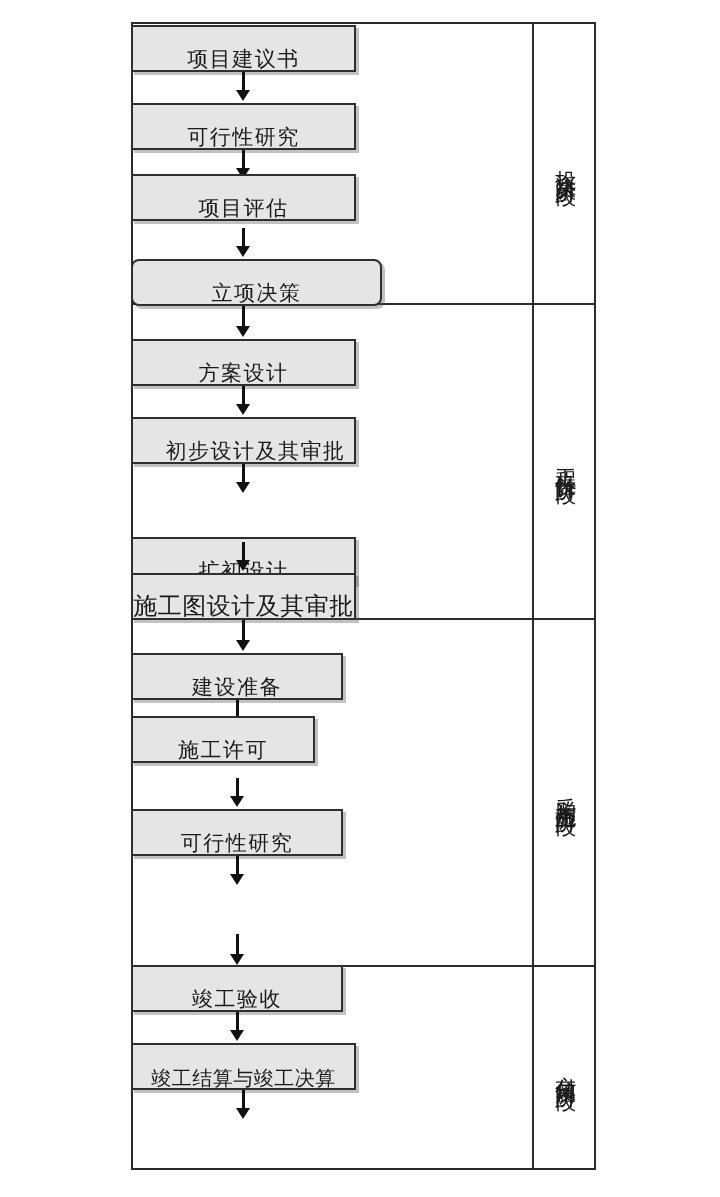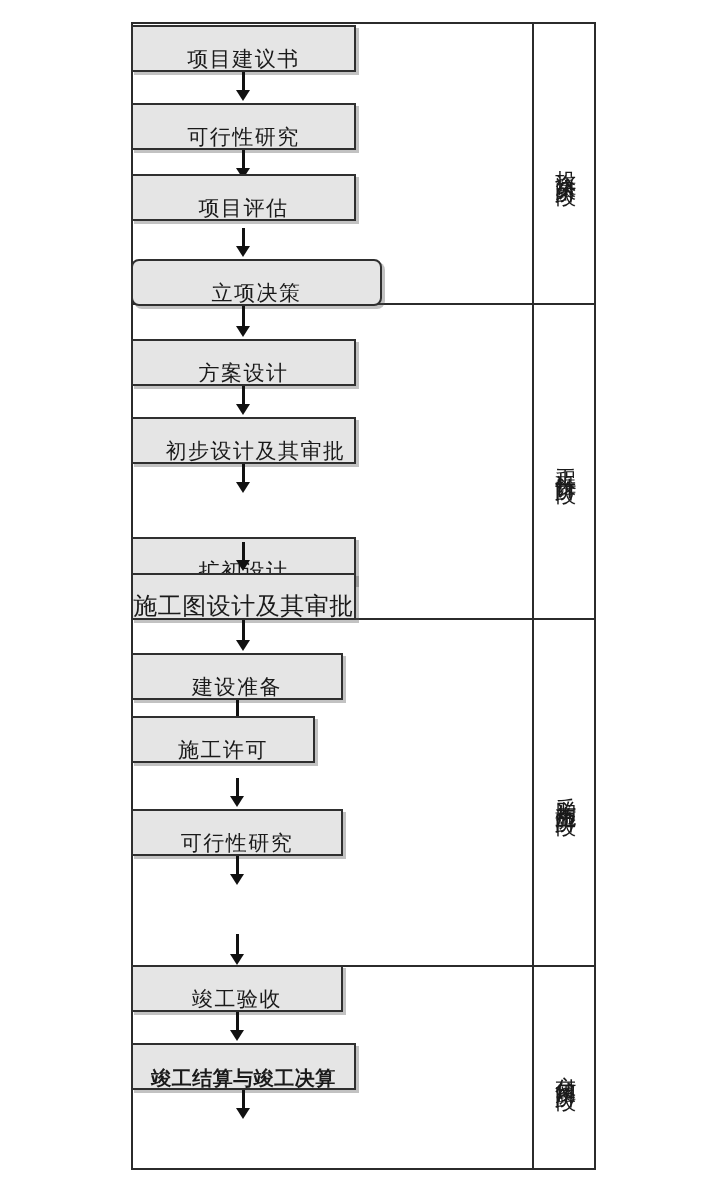--- a/index.html
+++ b/index.html
@@ -188,21 +188,21 @@
   <div class="connector" style="left:236px; top:934px; height:22px;"></div>
   <div class="arrowhead" style="left:230px; top:954px;"></div>
 
   <div class="node" style="left:131px; top:965px; width:212px;">
     <span>竣工验收</span>
   </div>
   <div class="connector" style="left:236px; top:1012px; height:20px;"></div>
   <div class="arrowhead" style="left:230px; top:1030px;"></div>
 
   <div class="node" style="left:131px; top:1043px; width:225px;">
-    <span style="font-size:20px; letter-spacing:0.5px;font-weight:bold;">竣工结算与竣工决算</span>
+    <span style="font-size:20px; letter-spacing:0.5px;">竣工结算与竣工决算</span>
   </div>
   <div class="connector" style="left:242px; top:1090px; height:20px;"></div>
   <div class="arrowhead" style="left:236px; top:1108px;"></div>
 
 
   <div class="phase-label" style="top:22px; height:281px;">
     <span>投资决策阶段</span>
   </div>
   <div class="phase-label" style="top:303px; height:315px;">
     <span>工程设计阶段</span>

